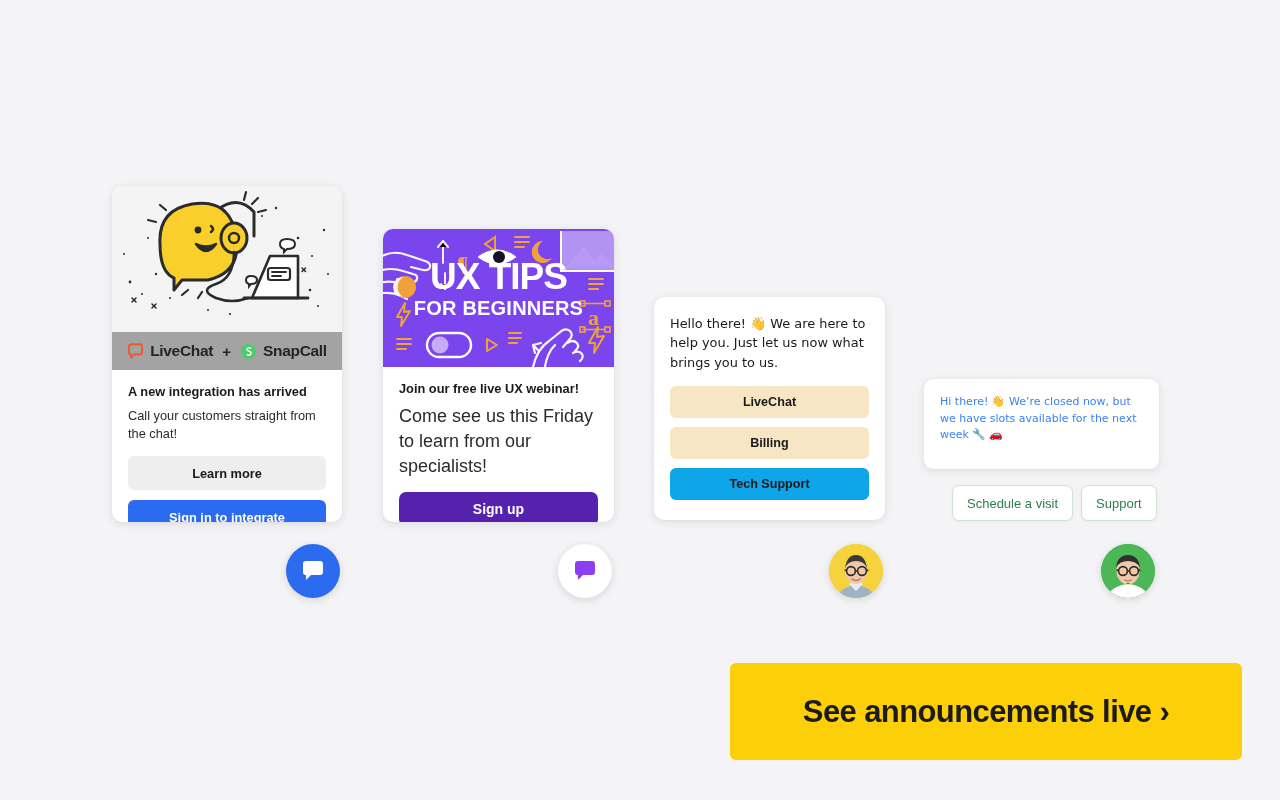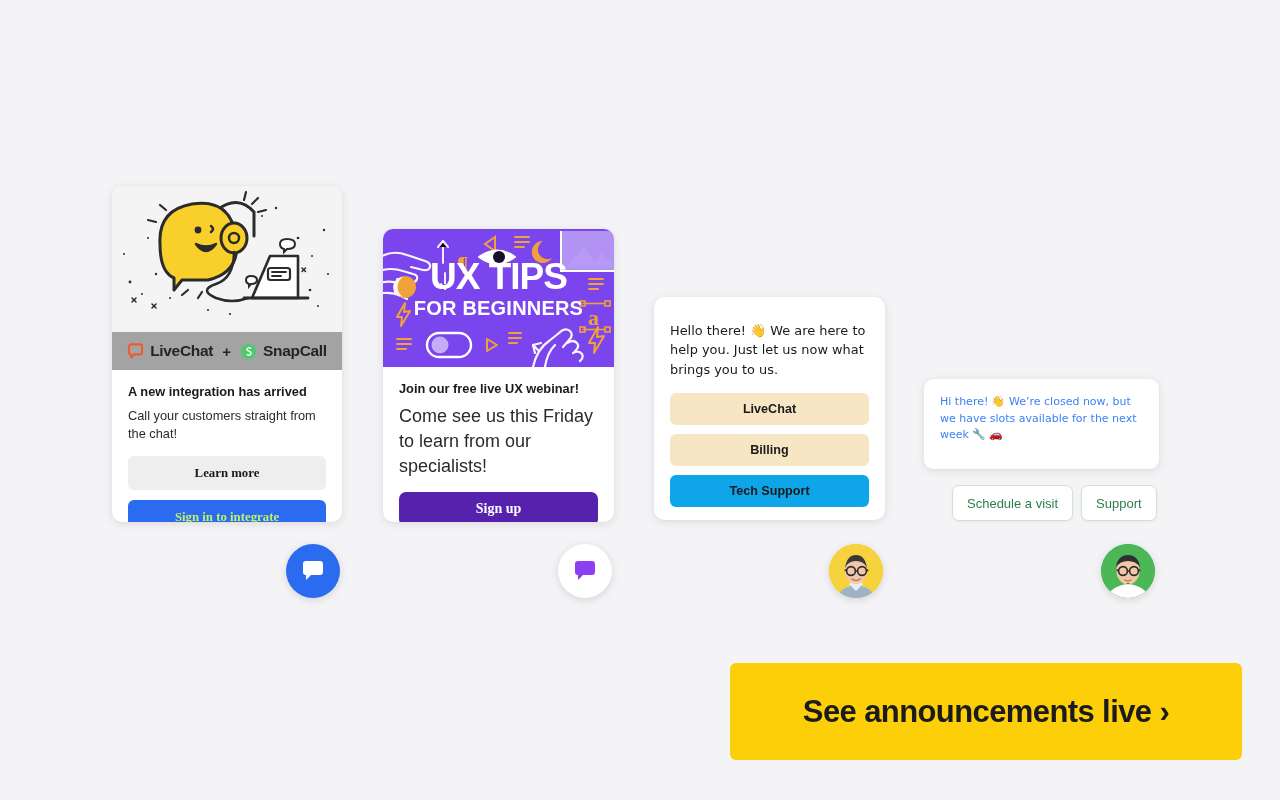--- a/index.html
+++ b/index.html
@@ -67,33 +67,33 @@
   }
   .btn {
     display: flex;
     align-items: center;
     justify-content: center;
     border-radius: 6px;
     font-weight: bold;
     cursor: pointer;
     border: none;
     width: 100%;
-    font-family: Liberation Serif, serif;
+    font-family: Liberation Sans, sans-serif;
   }
   #btn-learn-more {
     height: 34px;
     background: #eeeeef;
     color: #1a1a1a;
     font-size: 12.8px;
     margin-bottom: 10px;
   }
   #btn-sign-in-integrate {
     height: 34px;
     background: #2b6bf0;
-    color: #bef264;
+    color: #ffffff;
     font-size: 12.8px;
   }
 
   
   #card-ux-tips { left: 383px; top: 229px; width: 231px; height: 293px; }
 
   .c2-banner {
     height: 138px;
     background: #7a45ec;
     position: relative;
@@ -144,21 +144,20 @@
   }
 
   
   #card-greeting { left: 654px; top: 297px; width: 231px; height: 223px; }
   .c3-body { padding: 17px 16px 16px; }
   .c3-text {
     font-size: 12.9px;
     color: #1a1a1a;
     line-height: 1.5;
     margin-bottom: 14px;
-    margin-top: 7px;
   }
   .choice {
     height: 32px;
     border-radius: 6px;
     display: flex;
     align-items: center;
     justify-content: center;
     font-size: 12.6px;
     font-weight: bold;
     color: #1a1a1a;

